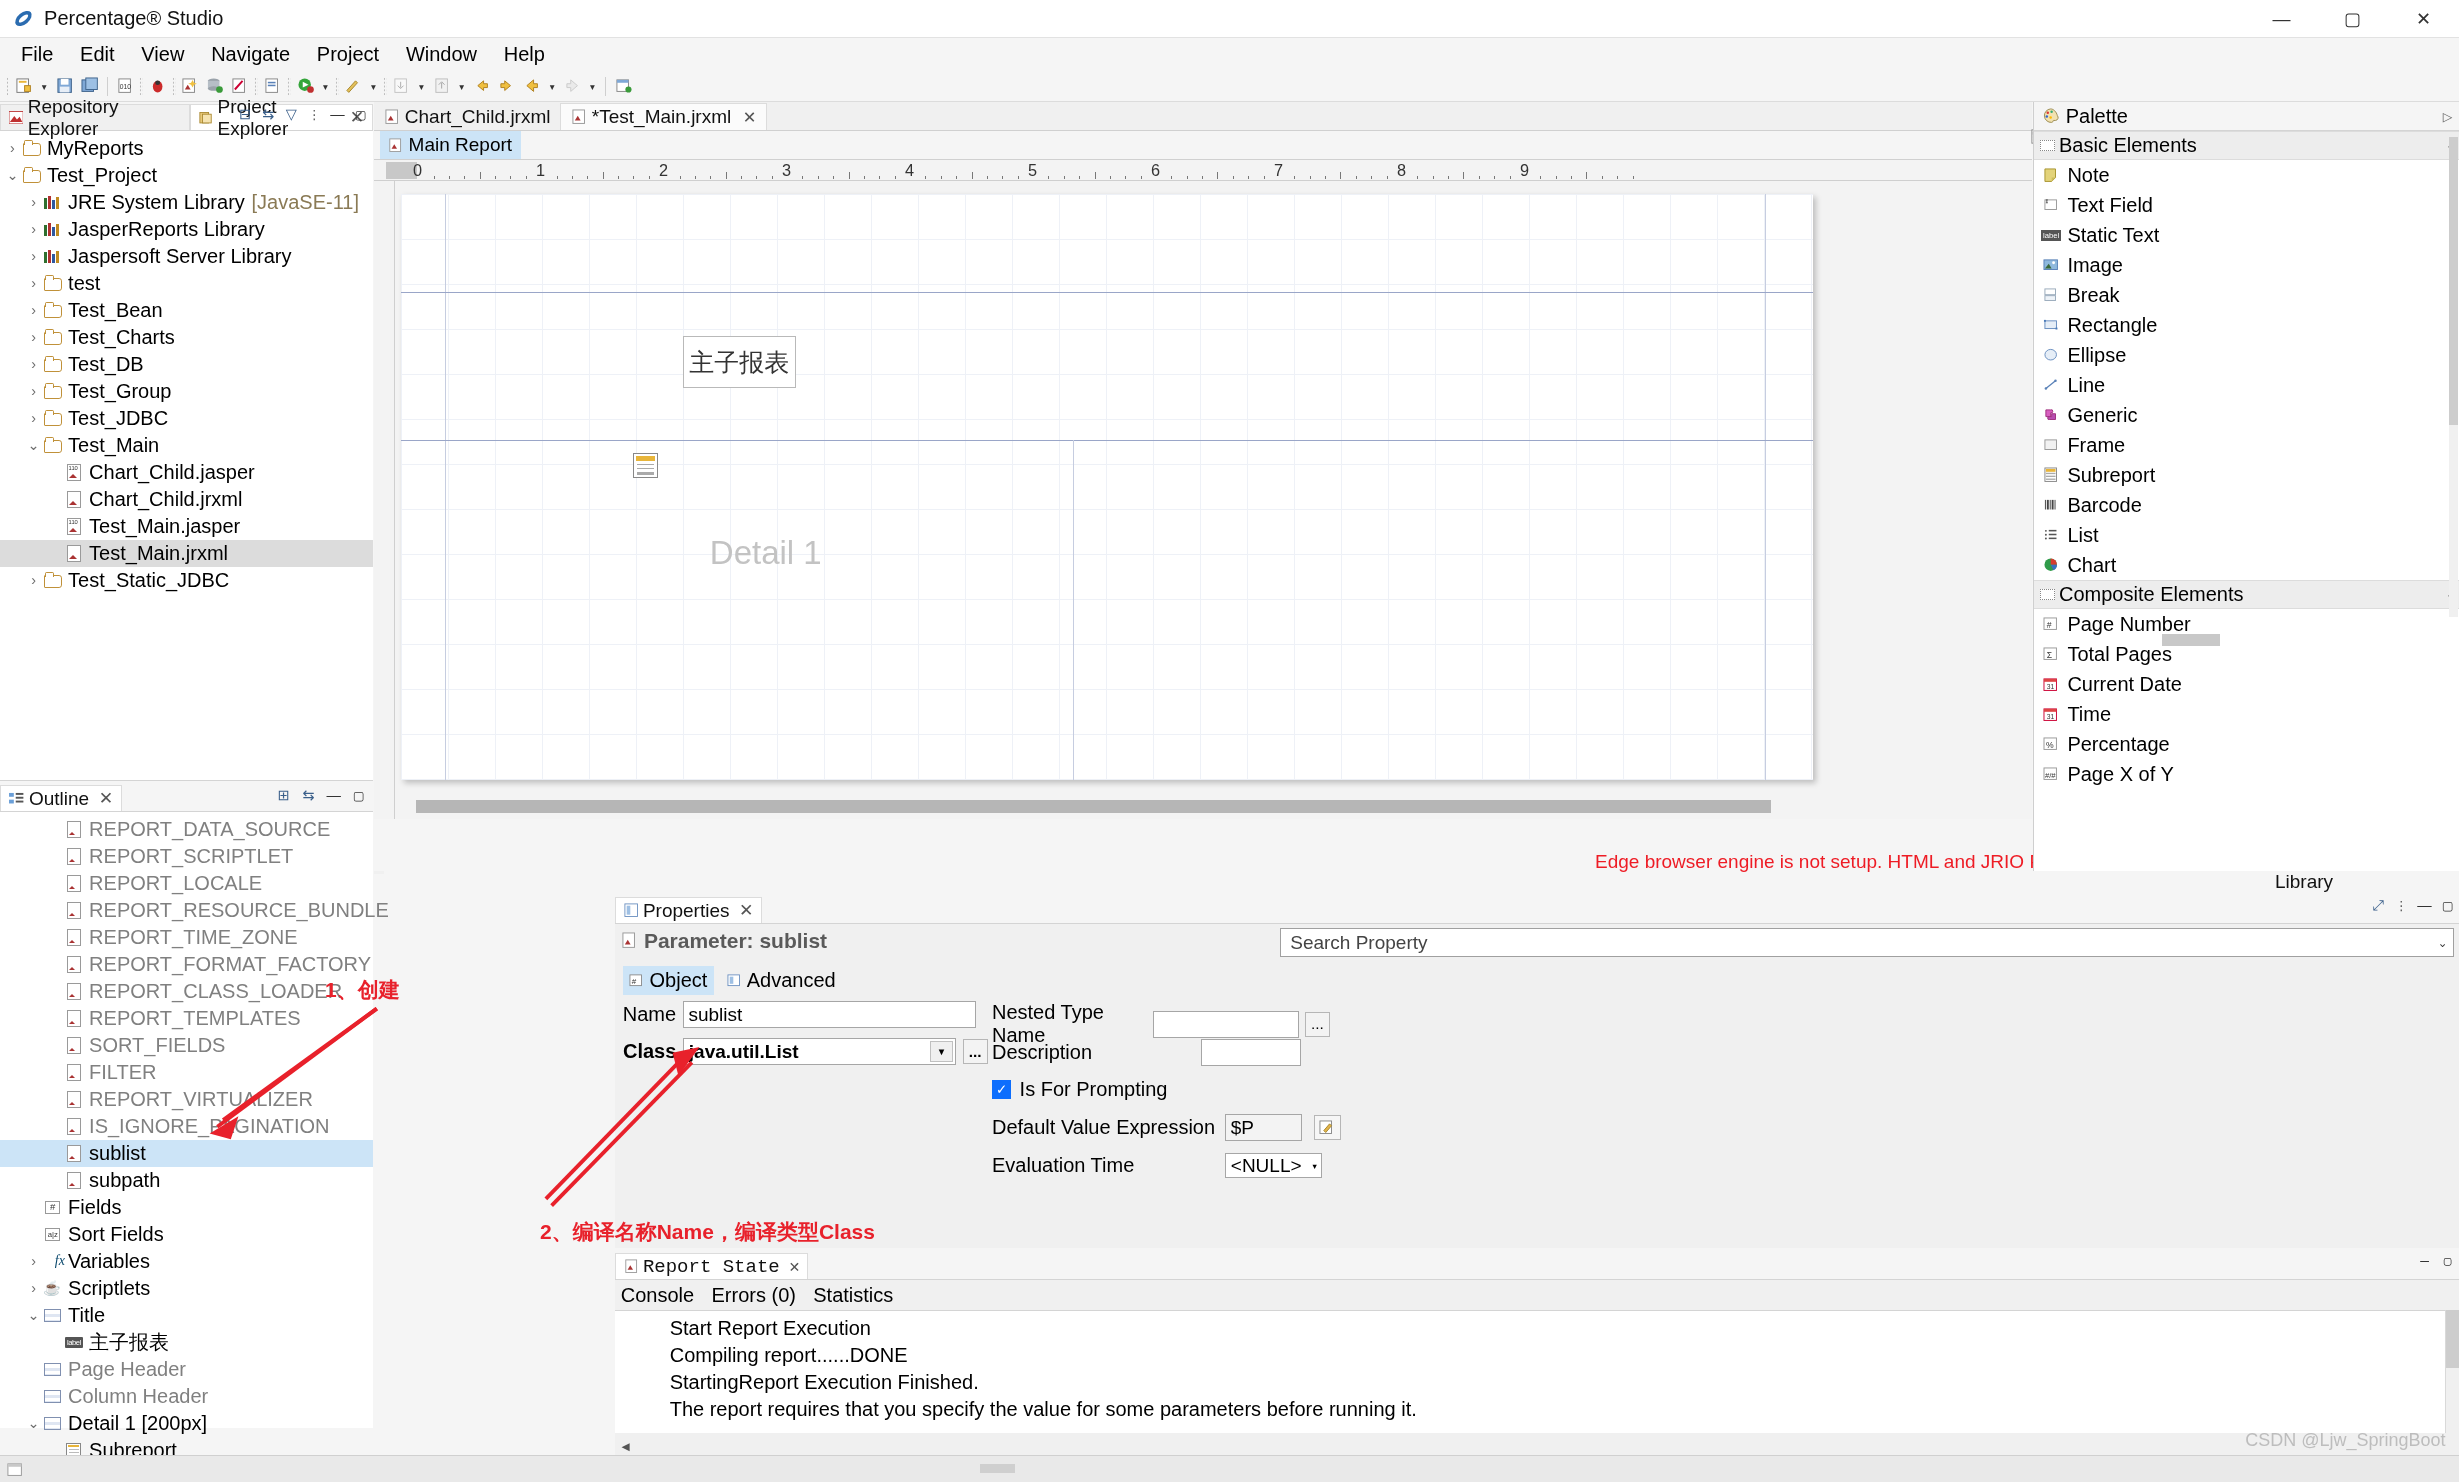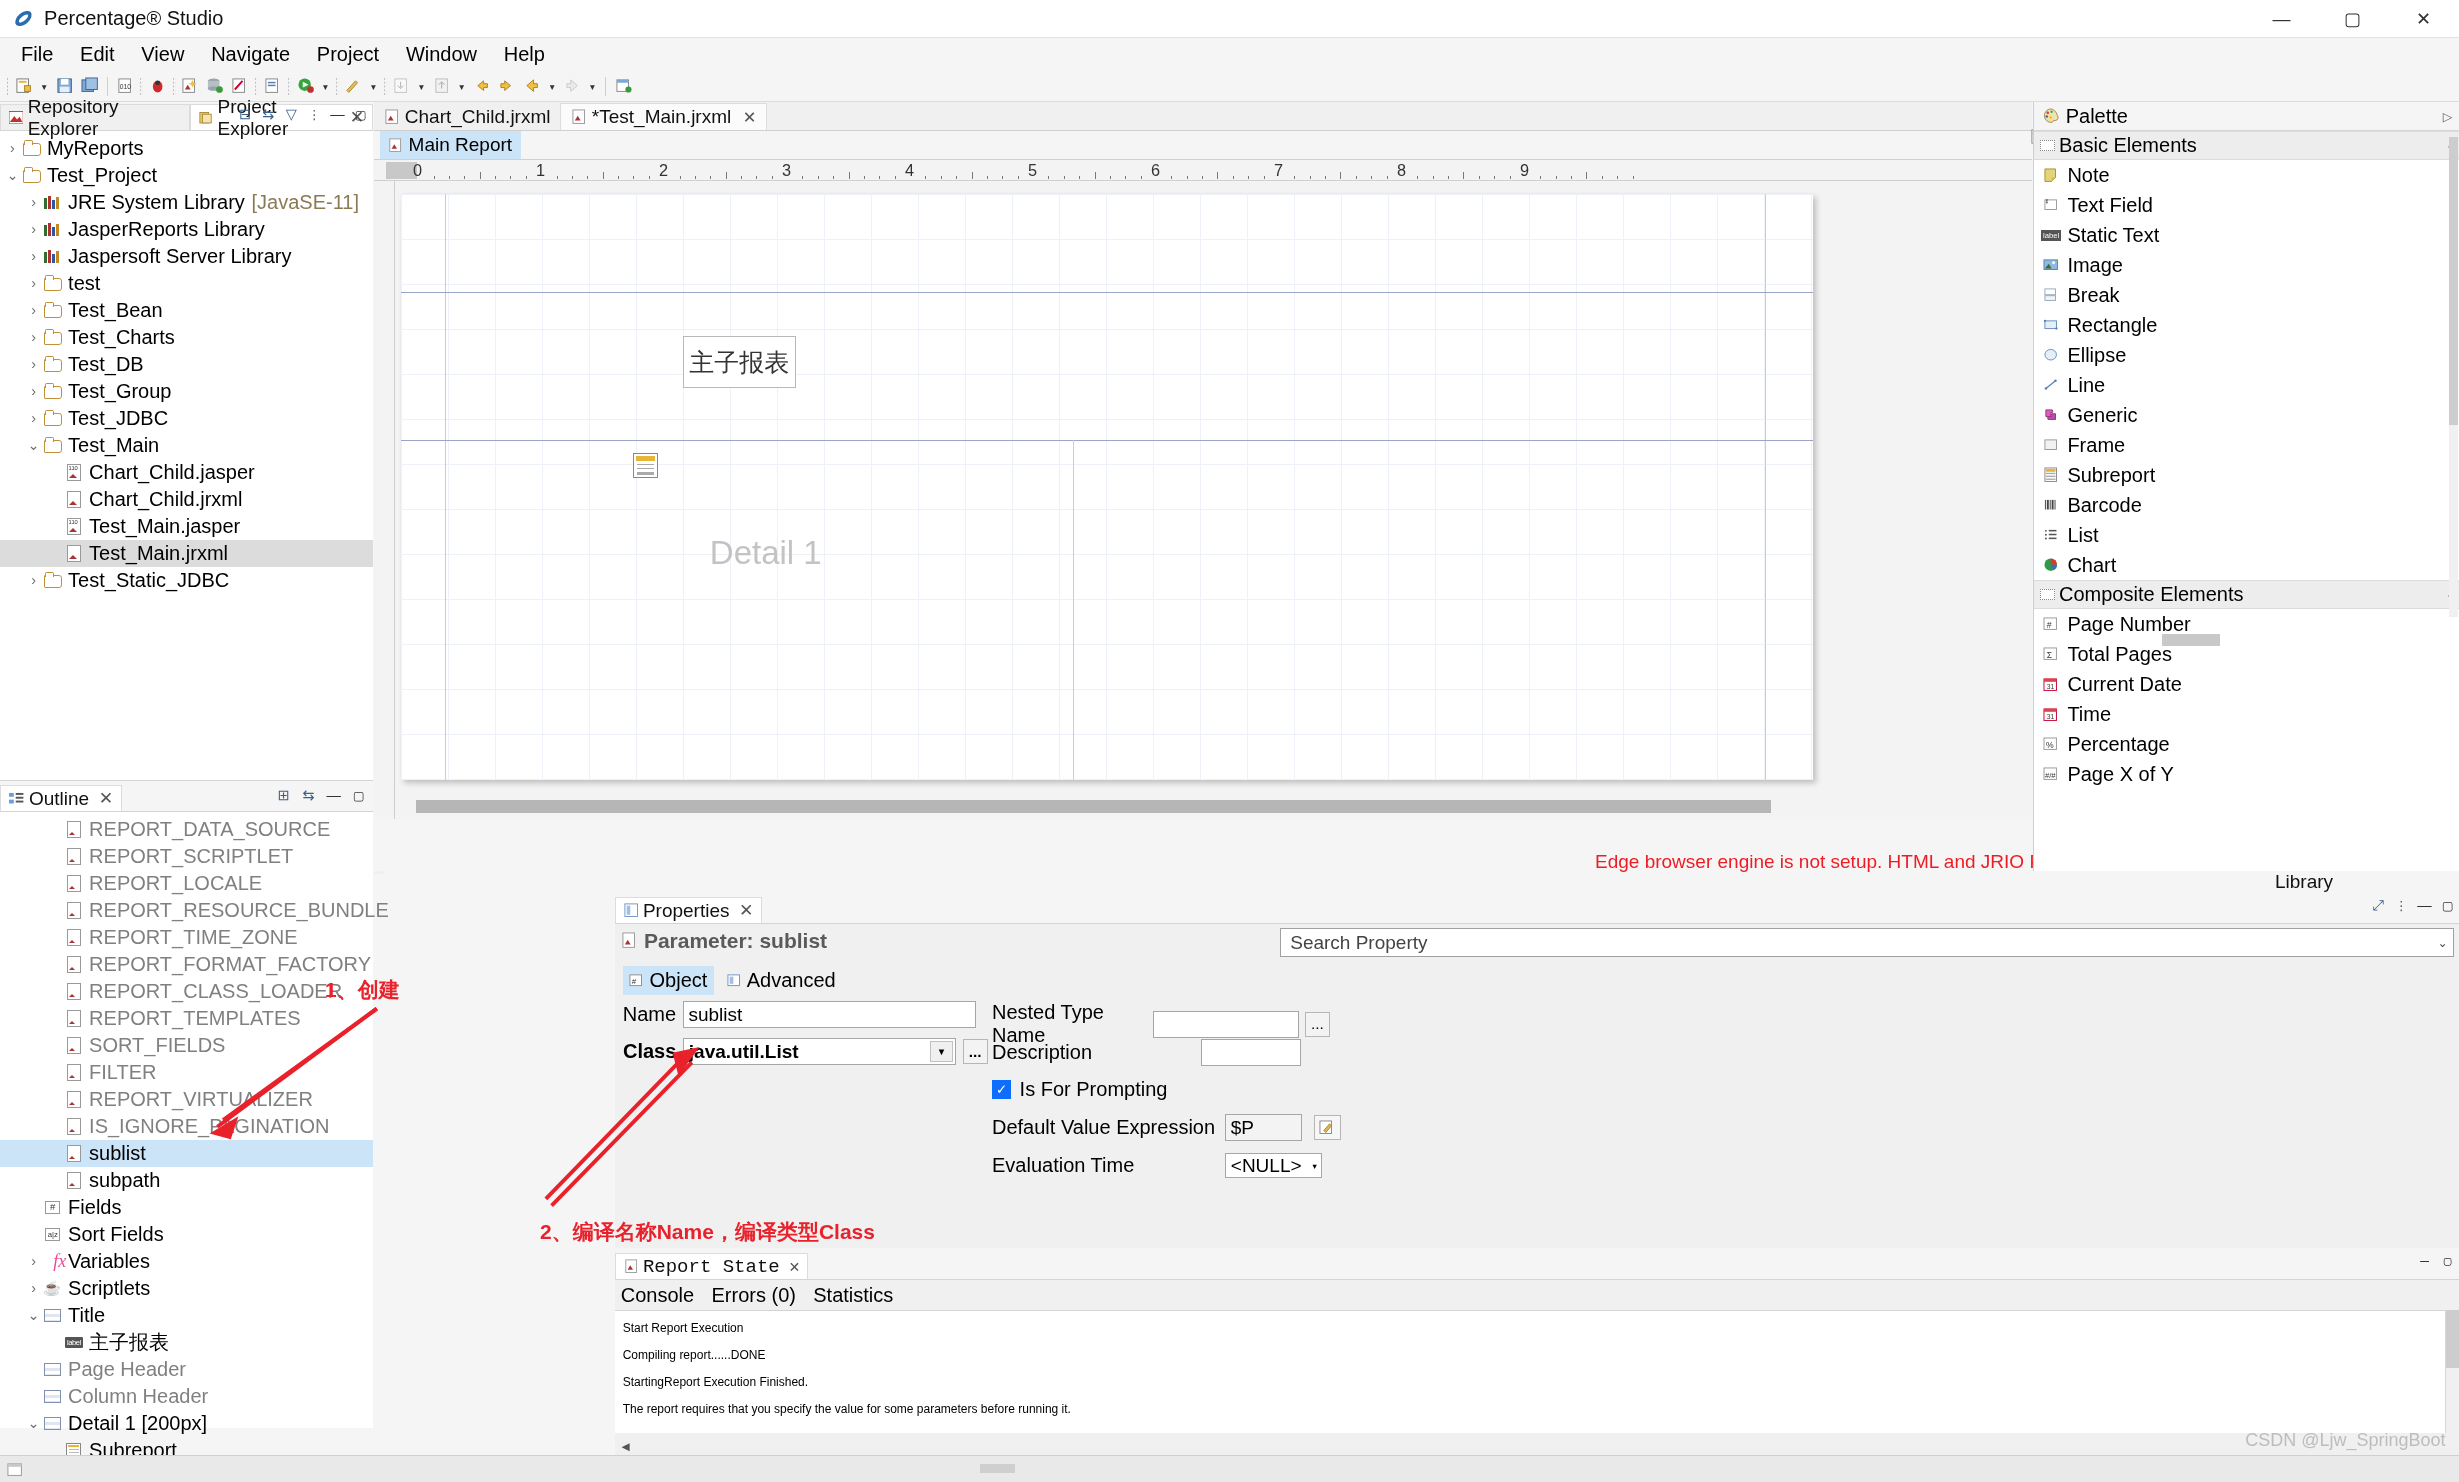--- a/index.html
+++ b/index.html
@@ -82,21 +82,21 @@
      border-left:4.8px solid transparent; border-right:4.8px solid transparent; border-bottom:4.8px solid #a33; }
   .ic-doc.num:before { content:"110"; position:absolute; left:1px; top:0px; font-size:5.8px; color:#333; }
   .ic-param { width:14.4px; height:17.3px; background:#fff; border:1px solid #9a9a9a; position:relative; }
   .ic-param:after { content:""; position:absolute; left:1.9px; bottom:1.9px; width:0; height:0;
      border-left:3.8px solid transparent; border-right:3.8px solid transparent; border-bottom:3.8px solid #a33; }
   .ic-band { width:17.3px; height:13.4px; border:1px solid #8090b0; background:
       linear-gradient(#ffffff 0 3.8px, #dfe6f2 3.8px 6.7px, #ffffff 6.7px 9.6px, #dfe6f2 9.6px 13.4px); }
   .ic-label { font-size:7.7px; background:#555; color:#fff; padding:1px 1.9px; border-radius:1px; letter-spacing:-0.5px;}
   .ic-hash { width:15.4px; height:12.5px; border:1px solid #999; background:#fff; font-size:9.6px; text-align:center; line-height:10.6px; color:#333;}
   .ic-az { width:15.4px; height:13.4px; border:1px solid #999; background:#fff; font-size:7.7px; text-align:center; line-height:11.5px; color:#333;}
-  .ic-fx { font-style:italic; font-size:18px; color:#ec4899; font-family:"Liberation Serif",serif;margin-left:14px;}
+  .ic-fx { font-style:italic; font-size:14px; color:#0c4a6e; font-family:"Liberation Serif",serif;margin-left:14px;}
   .ic-cup { font-size:14.4px; }
   .ic-sub { width:15.4px; height:15.4px; background:#fff; border:1px solid #888; position:relative; }
   .ic-sub:before{content:"";position:absolute;left:1px;top:1px;right:1px;height:2.9px;background:#e8b53a;}
   .ic-sub:after{content:"";position:absolute;left:1.9px;top:5.8px;right:1.9px;height:6.7px;
       background:linear-gradient(#bbb 0 1px,transparent 1px 2.9px,#bbb 2.9px 3.8px,transparent 3.8px 5.8px,#bbb 5.8px 6.7px);}
 
   
   .outline-panel { position:absolute; left:0; top:780px; width:373px; height:648px; background:#fff; border-top:1px solid #d4d4d4; }
   .outline-tabs { height:31px; background:#f5f5f5; display:flex; align-items:flex-end; border-bottom:1px solid #d4d4d4; position:relative; }
   .outline-tools { position:absolute; right:5.8px; top:5.8px; display:flex; gap:7.7px; }
@@ -176,21 +176,21 @@
   .chk { width:19px; height:19px; background:#0d6efd; display:flex; align-items:center; justify-content:center; color:#fff; font-size:13.4px; }
   .pen-btn { width:27px; height:25px; border:1px solid #b6b6b6; background:#f6f6f6; display:flex; align-items:center; justify-content:center; font-size:14.4px; }
   .mini-combo { border:1px solid #a6a6a6; background:#fff; height:25px; display:flex; align-items:center; padding:0 19px 0 4.8px; font-size:19px; position:relative; }
   .mini-combo .ar { position:absolute; right:3.8px; font-size:8.6px; }
 
   
   .reportstate { position:absolute; left:615px; top:1249px; width:1845px; height:207px; background:#f0f0f0; }
   .rs-tabs { height:31px; background:#f5f5f5; display:flex; align-items:flex-end; border-bottom:1px solid #d4d4d4; position:relative;font-family:Liberation Mono, monospace; }
   .rs-sub { height:31px; display:flex; align-items:center; gap:17.3px; padding-left:5.8px; font-size:20px; }
   .rs-console { position:absolute; left:0; top:61px; width:1845px; height:123px; background:#fff; border-top:1px solid #d4d4d4; padding:3.8px 7.7px; }
-  .rs-line { font-size:12px; line-height:27px; color:#000; }
+  .rs-line { font-size:20px; line-height:27px; color:#000;margin-left:47px; }
   .rs-scroll { position:absolute; right:0; top:61px; width:15.4px; height:123px; background:#f0f0f0; border-left:1px solid #d9d9d9; }
   .rs-scroll .th { position:absolute; top:0; width:15.4px; height:58px; background:#cdcdcd; }
   .rs-hbar { position:absolute; left:0; bottom:0; width:1845px; height:21px; background:#f0f0f0; display:flex; align-items:center; }
   .rs-hbar .ar { width:21px; height:19px; display:flex; align-items:center; justify-content:center; font-size:10.6px; color:#555; }
 
   
   .statusbar { position:absolute; left:0; bottom:0; width:2459px; height:27px; background:#e9e9e9; border-top:1px solid #d0d0d0; }
   .watermark { position:absolute; right:13.4px; bottom:31px; color:#bdbdbd; font-size:18px; }
   .sb-left { position:absolute; left:5.8px; top:3.8px; width:19px; height:19px; }
   .sb-mid { position:absolute; left:980px; top:7.7px; width:35px; height:9.6px; background:#cfcfcf; }

